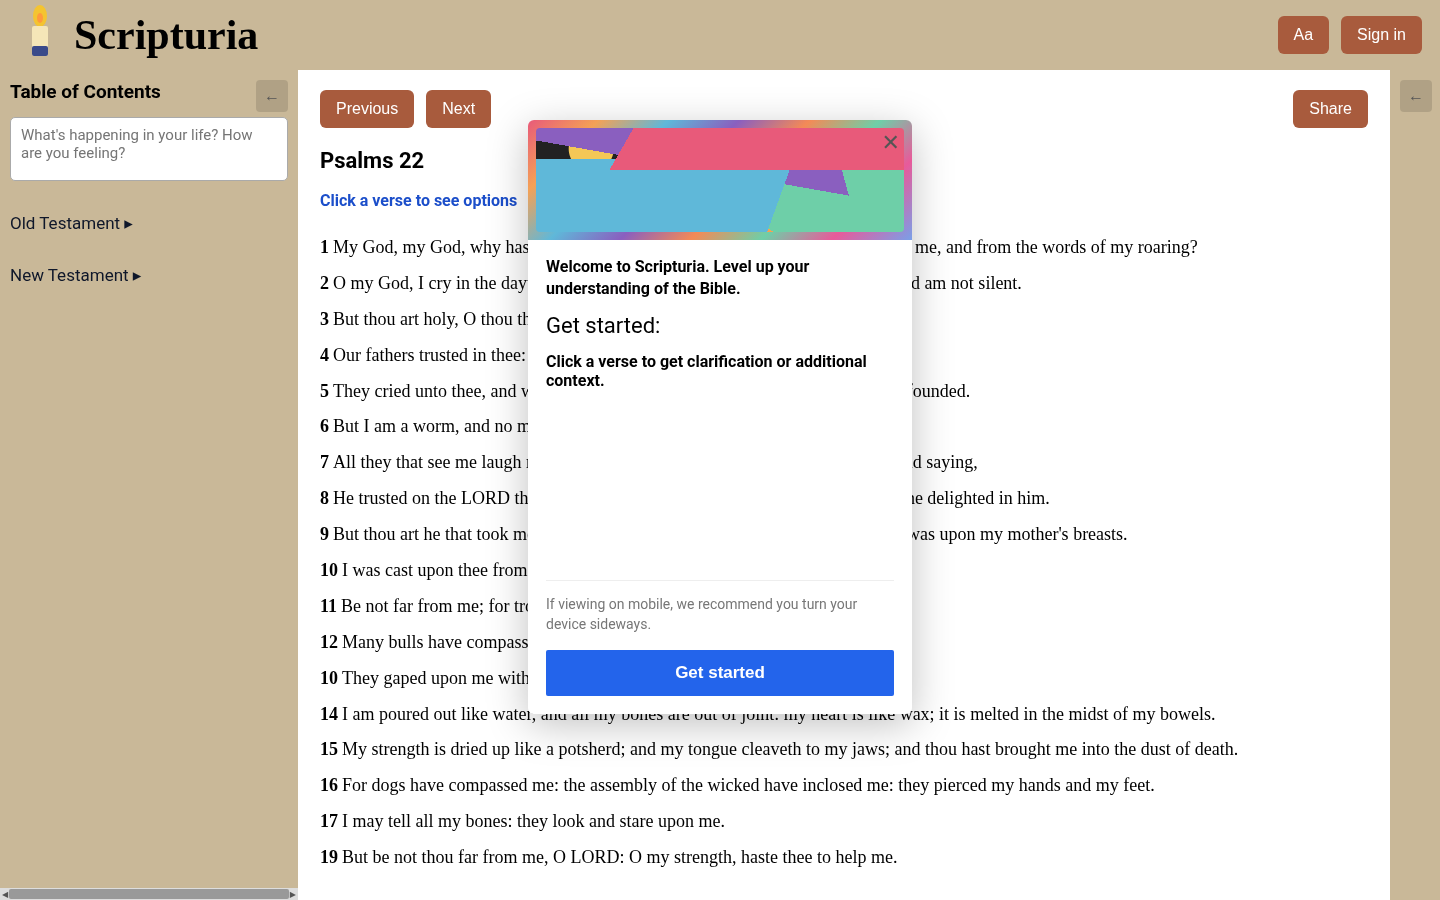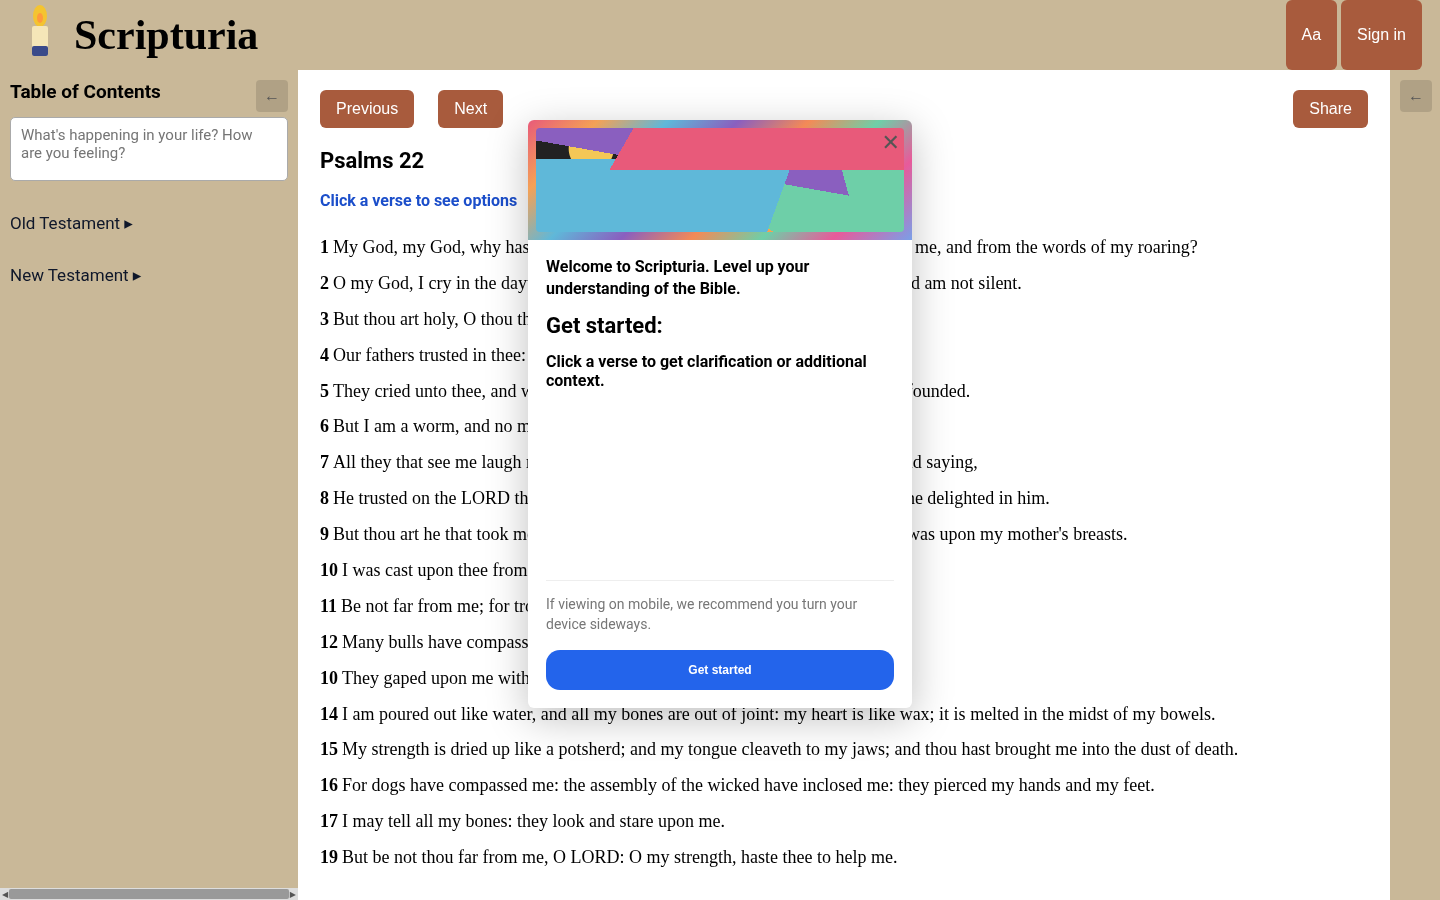--- a/index.html
+++ b/index.html
@@ -7,38 +7,39 @@
       font-family: -apple-system, BlinkMacSystemFont, "Segoe UI", Roboto, sans-serif;
       background: #c9b898;
       width: 1440px;
       height: 900px;
       overflow: hidden;
       position: relative;
     }
     .header {
       height: 70px;
       display: flex;
+      align-items: center;
       padding: 0 18px;
       background: #c9b898;
     }
     .logo-group {
       display: flex;
       align-items: center;
       gap: 12px;
     }
     .brand-name {
       font-family: Georgia, serif;
       font-size: 42px;
       font-weight: 600;
       color: #000;
     }
     .header-right {
       margin-left: auto;
       display: flex;
-      gap: 4px;
+      gap: 12px;
     }
     .btn-brown {
       background: #a85b3d;
       color: #fff;
       border: none;
       padding: 10px 16px;
       font-size: 16px;
       border-radius: 6px;
       cursor: pointer;
     }
@@ -107,21 +108,21 @@
     .main {
       flex: 1;
       background: #fff;
       overflow-y: auto;
       padding: 20px 22px;
       position: relative;
       font-family: Georgia, serif;
     }
     .nav-row {
       display: flex;
-      gap: 24px;
+      gap: 12px;
       margin-bottom: 20px;
       font-family: -apple-system, BlinkMacSystemFont, "Segoe UI", Roboto, sans-serif;
     }
     .nav-row .spacer { flex: 1; }
     .chapter-title {
       font-size: 22px;
       font-weight: 700;
       margin-bottom: 18px;
       font-family: -apple-system, BlinkMacSystemFont, "Segoe UI", Roboto, sans-serif;
     }
@@ -237,21 +238,21 @@
       padding: 16px 18px 18px;
     }
     .modal-h {
       font-size: 16px;
       font-weight: 700;
       line-height: 1.35;
       margin-bottom: 14px;
     }
     .modal-sub {
       font-size: 22px;
-      font-weight: 700;
+      font-weight: 400;
       margin-bottom: 14px;
     }
     .modal-tip {
       font-size: 16px;
       font-weight: 700;
       margin-bottom: 190px;
     }
     .modal-hr {
       border: none;
       border-top: 1px solid #eee;
@@ -263,23 +264,23 @@
       margin-bottom: 16px;
       line-height: 1.4;
     }
     .modal-cta {
       display: block;
       width: 100%;
       background: #2364eb;
       color: #fff;
       border: none;
       padding: 13px;
-      font-size: 12px;
+      font-size: 17px;
       font-weight: 600;
-      border-radius: 14px;
+      border-radius: 2px;
       cursor: pointer;
     }
   </style>
 </head>
 <body>
 
 <div class="header">
   <div class="logo-group">
     <span>
       <svg width="44" height="58" viewBox="0 0 44 58">

